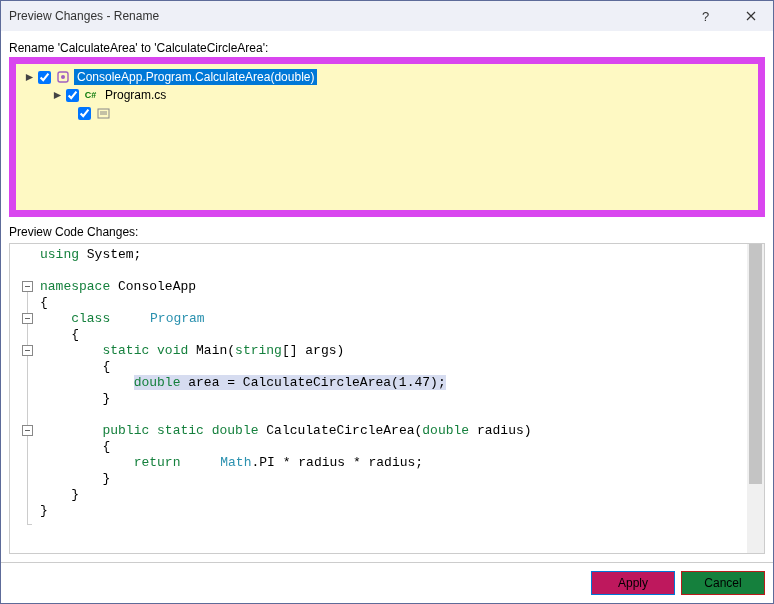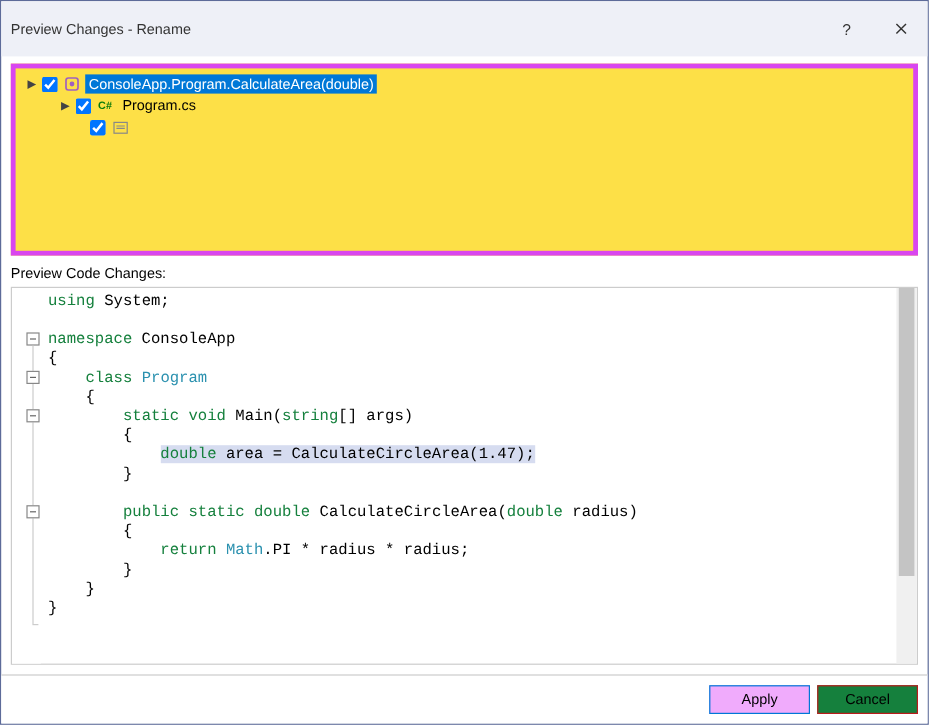--- a/index.html
+++ b/index.html
@@ -10,21 +10,21 @@
     background: #fff;
     width: 774px;
     height: 604px;
     border: 1px solid #5d6b99;
     display: flex;
     flex-direction: column;
     overflow: hidden;
   }
   .titlebar {
     background: #eef0f7;
-    height: 46px;
+    height: 30px;
     display: flex;
     align-items: center;
     padding: 0 0 0 8px;
     color: #333;
   }
   .titlebar-title { flex: 0 0 auto; }
   .titlebar-spacer { flex: 1; }
   .titlebar-btn {
     width: 45px;
     height: 30px;
@@ -36,25 +36,25 @@
   }
   .content {
     flex: 1;
     display: flex;
     flex-direction: column;
     padding: 6px 8px 8px 8px;
     min-height: 0;
   }
   .section-label { color: #000; margin: 4px 0 2px 0; }
   .tree-pane {
-    border: 4px solid #d946ef;
+    border: 7px solid #d946ef;
     height: 160px;
     padding: 4px 2px;
     overflow: auto;
-    background: #fde047;
+    background: #fef9c3;
   }
   .tree-row {
     display: flex;
     align-items: center;
     height: 18px;
     white-space: nowrap;
   }
   .exp {
     width: 14px; height: 14px;
     display: inline-flex; align-items: center; justify-content: center;
@@ -85,21 +85,21 @@
     flex: 1;
     font-family: Consolas, "Courier New", monospace;
     font-size: 13px;
     line-height: 16px;
     white-space: pre;
     padding: 3px 0 3px 6px;
     overflow: hidden;
     color: #000;
   }
   .code .kw { color: #15803d; }
-  .code .ty { color: #2b91af; }
+  .code .ty { color: #2b91af; margin-left: 32px; }
   .code .hl { background: #d6dcf0; }
   .fold {
     position: absolute;
     left: 12px;
     width: 11px; height: 11px;
     border: 1px solid #888;
     background: #fff;
     display: flex; align-items: center; justify-content: center;
     font-size: 9px; color: #666;
     line-height: 1;
@@ -138,40 +138,41 @@
     background: #fff;
   }
   .btn {
     min-width: 84px;
     height: 24px;
     border: 1px solid #b91c1c;
     background: #15803d;
     font: inherit;
     padding: 0 14px;
   }
-  .btn.primary { border: 1px solid #0078d7; background: #f0abfc; }
+  .btn.primary { border: 1px solid #0078d7; background: #be185d; }
   .cs-lbl { font-size: 9px; color: #0b7a0b; font-weight: bold; margin-right: 1px; }
 </style>
 </head>
 <body>
 
 <div class="titlebar">
   <span class="titlebar-title">Preview Changes - Rename</span>
   <span class="titlebar-spacer"></span>
   <div class="titlebar-btn">?</div>
   <div class="titlebar-btn">
     <span>
       <svg width="10" height="10" viewBox="0 0 10 10">
           <path d="M1 1 L9 9 M9 1 L1 9" stroke="#333" stroke-width="1.2"></path>
         </svg>
     </span>
   </div>
 </div>
 
 <div class="content">
+  <div class="section-label">Rename 'CalculateArea' to 'CalculateCircleArea':</div>
 
   <div class="tree-pane">
 
     <div class="tree-row">
       <span class="indent" style="width:4px"></span>
       <span class="exp">
         <svg width="9" height="9" viewBox="0 0 10 10">
             <path d="M1 1 L9 5 L1 9 Z" fill="#444"></path>
           </svg>
       </span>

